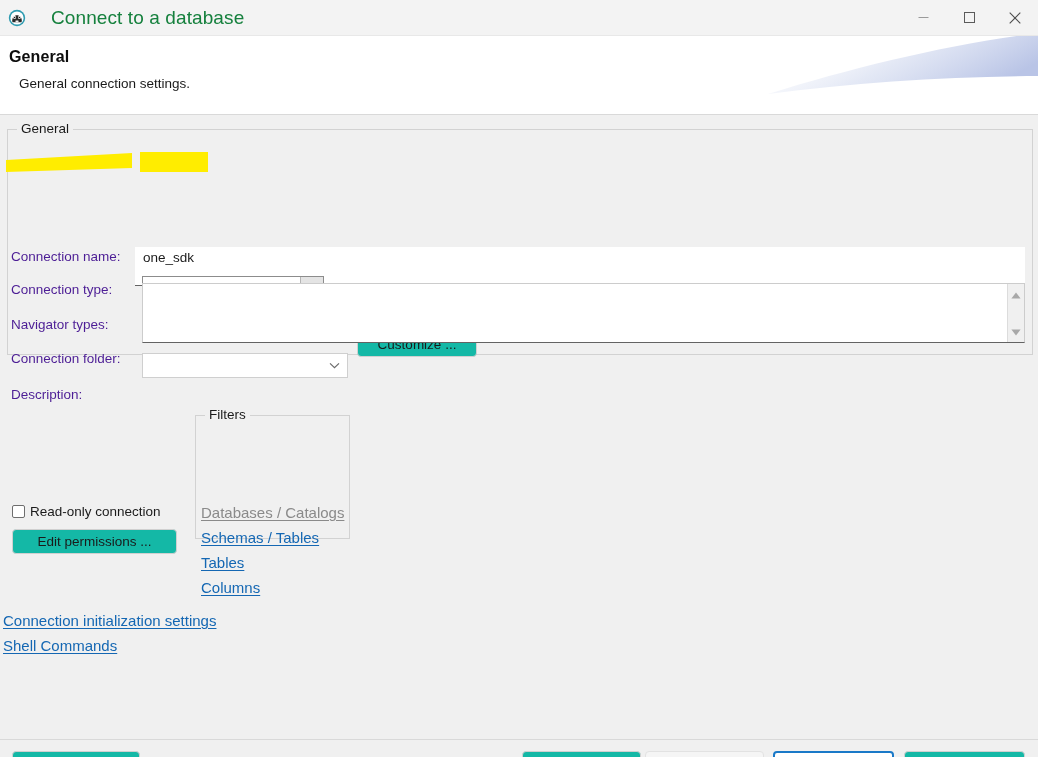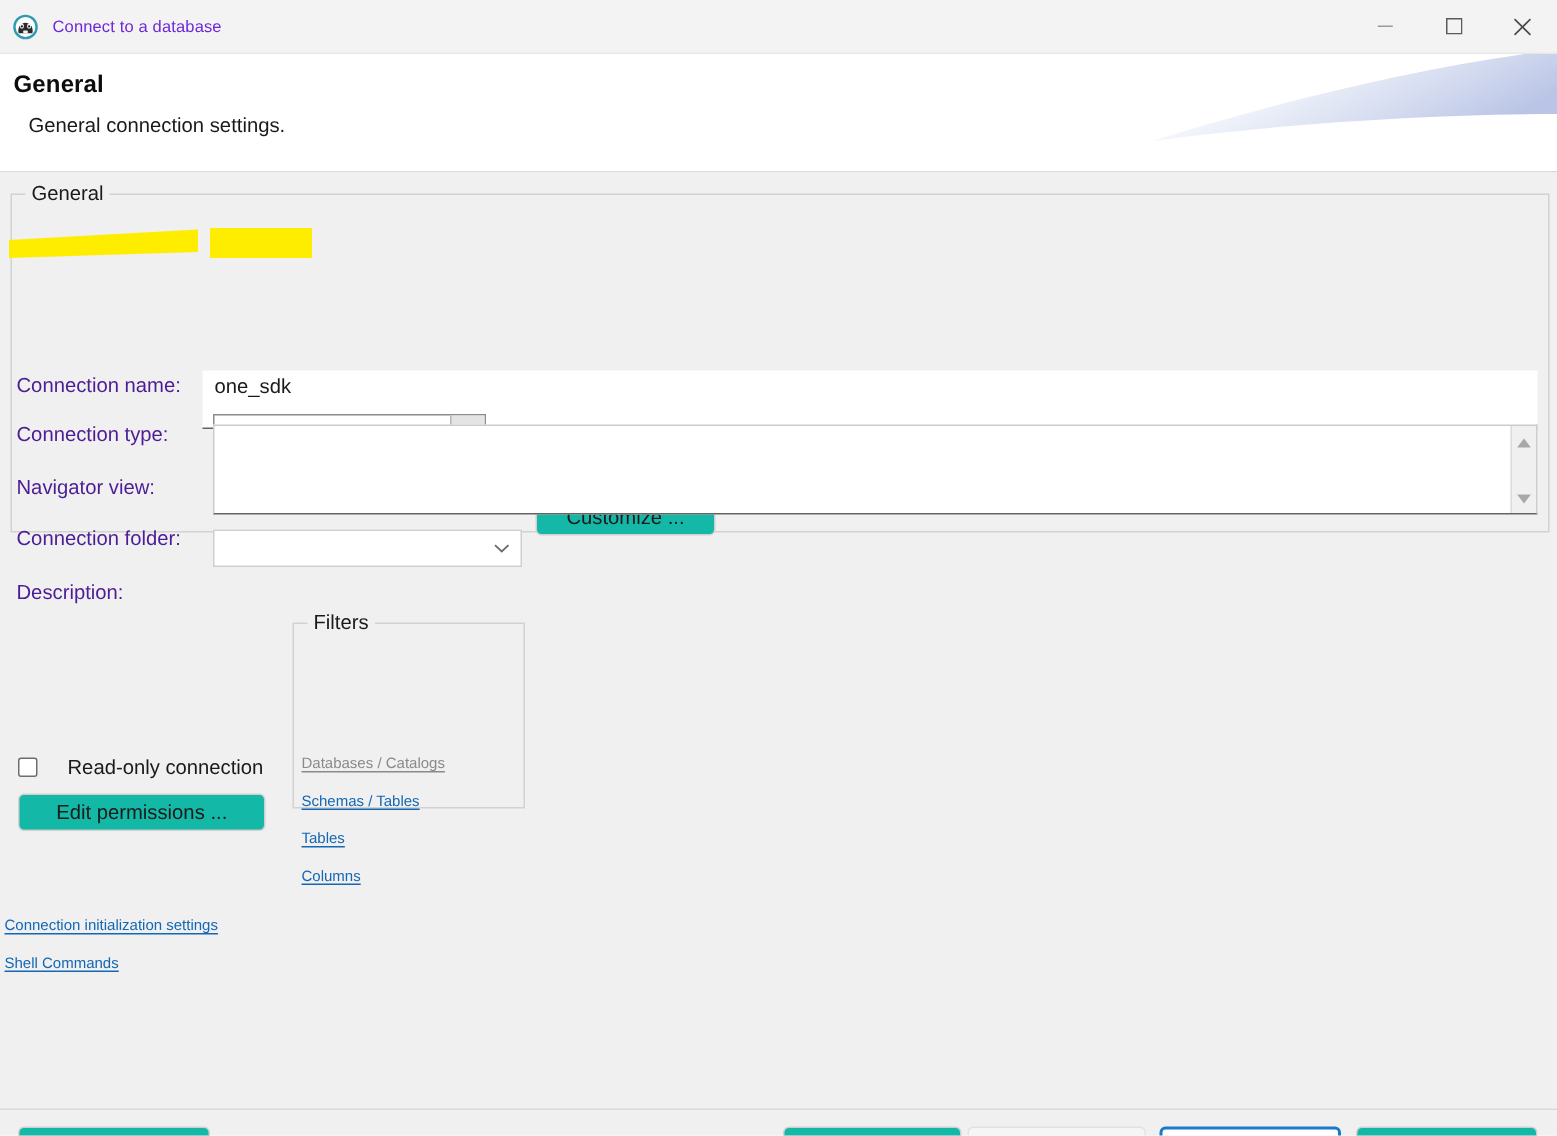--- a/index.html
+++ b/index.html
@@ -24,23 +24,24 @@
     align-items: center;
     position: relative;
     border-bottom: 1px solid #e8e8e8;
   }
   #app-icon {
     width: 18px; height: 18px;
     margin-left: 8px; margin-right: 9px;
     flex: 0 0 auto;
   }
   #title-text {
-    font-size: 11px;
-    color: #6d28d9;
+    font-size: 19px;
+    color: #15803d;
     letter-spacing: 0.1px;
+    margin-left: 16px;
   }
   #win-controls {
     position: absolute;
     right: 0; top: 0;
     height: 35px;
     display: flex;
   }
   .win-btn {
     width: 46px; height: 35px;
     display: flex; align-items: center; justify-content: center;
@@ -228,37 +229,36 @@
     padding: 3px 0;
     box-sizing: border-box;
     flex: 0 0 auto;
   }
 
   
   .chk-row {
     position: absolute;
     display: flex;
     align-items: center;
-    gap: 15px;
   }
   .chk-box {
     width: 13px; height: 13px;
     border: 1px solid #6e6e6e;
     background: #ffffff;
     border-radius: 2px;
     box-sizing: border-box;
     margin-right: 5px;
     flex: 0 0 auto;
   }
   .chk-label { font-size: 13.5px; color: #1a1a1a; white-space: nowrap; }
 
   
   .link {
     position: absolute;
-    font-size: 10px;
+    font-size: 15px;
     color: #1467b3;
     text-decoration: underline;
     text-underline-offset: 2px;
     white-space: nowrap;
     cursor: pointer;
   }
   .link.disabled {
     color: #8a8a8a;
   }
 
@@ -352,21 +352,21 @@
   <div class="combo-classic" style="left:142px; top:161px; width:182px; height:25px;">
     <span class="combo-text">Development</span>
     <span class="combo-arrow-box">
       <svg width="11" height="7" viewBox="0 0 11 7">
           <polygon points="0.5,0.8 10.5,0.8 5.5,6.4" fill="#555555"></polygon>
         </svg>
     </span>
   </div>
   <div class="btn sq" style="left:333px; top:181px; width:148px; height:24px;">Edit connection types</div>
 
-  <div class="form-label" style="left:11px; top:202px;">Navigator view:</div>
+  <div class="form-label" style="left:11px; top:202px;">Navigator types:</div>
   <div class="combo-flat" style="left:142px; top:203px; width:206px; height:25px;">
     <span class="combo-text">Custom</span>
     <span class="chev">
       <svg width="11" height="7" viewBox="0 0 11 7">
           <polyline points="1,1.4 5.5,5.6 10,1.4" fill="none" stroke="#6b6b6b" stroke-width="1.2"></polyline>
         </svg>
     </span>
   </div>
   <div class="btn" style="left:357px; top:217px; width:120px; height:25px;">Customize ...</div>
 

